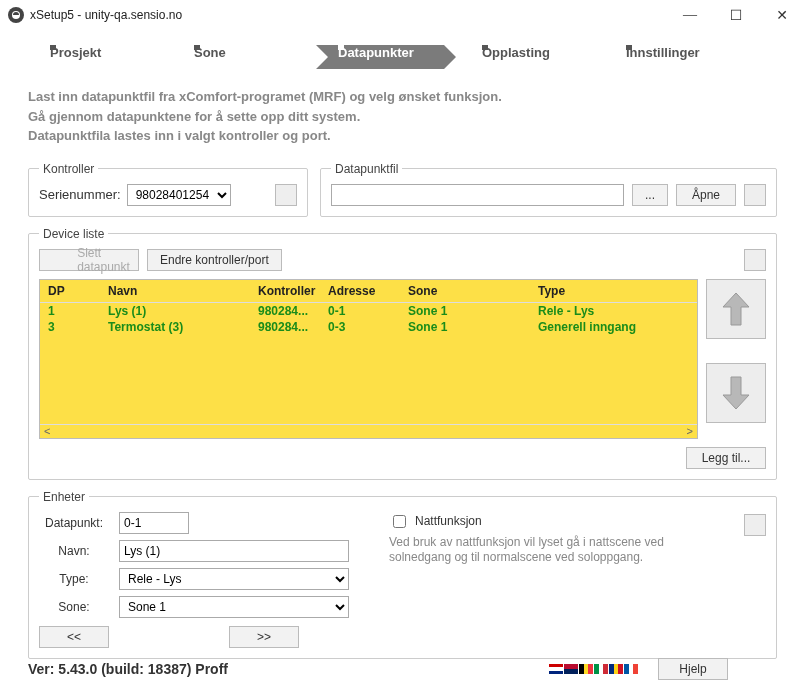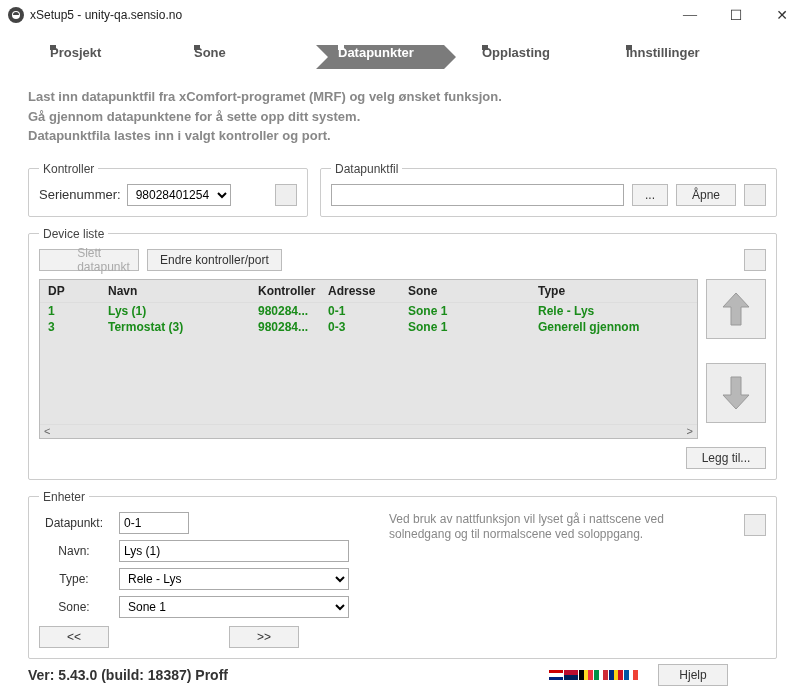--- a/index.html
+++ b/index.html
@@ -33,21 +33,21 @@
   .btn { height:22px; padding:0 12px; border:1px solid #bbb; background:#f2f2f2; font-size:12px; display:inline-flex; align-items:center; justify-content:center; cursor:default; }
   .dpfil-row { display:flex; gap:8px; align-items:center; }
   .dpfil-row input { flex:1; }
 
   .deviceliste { margin-top:10px; }
   .devicetop { display:flex; gap:8px; align-items:center; margin-bottom:8px; }
   .btn.disabled { color:#aaa;padding-left:41px; }
   .arrow-box { width:60px; height:60px; border:1px solid #bbb; background:#ededed; display:flex; align-items:center; justify-content:center; }
   .arrow-box svg { width:30px; height:36px; fill:#b8b8b8; stroke:#999; stroke-width:1; }
   .table-wrap { display:flex; gap:8px; }
-  .table-pane { flex:1; border:1px solid #bbb; background:#e5e5e5; height:160px; display:flex; flex-direction:column; }
+  .table-pane { flex:1; border:1px solid #bbb; background:#fde047; height:160px; display:flex; flex-direction:column; }
   .table-head { display:flex; border-bottom:1px solid #ddd; font-weight:bold; font-size:12px; padding:4px 8px; color:#222; }
   .col-dp { width:60px; }
   .col-navn { width:150px; }
   .col-ktrl { width:70px; }
   .col-adr { width:80px; }
   .col-sone { width:130px; }
   .col-type { flex:1; }
   .table-body { flex:1; overflow:hidden; }
   .table-row { display:flex; padding:1px 8px; font-size:12px; color:#1a8c1a; font-weight:bold; }
   .table-scroll { height:14px; border-top:1px solid #ddd; display:flex; align-items:center; padding:0 4px; font-size:11px; color:#666; justify-content:space-between; }
@@ -59,21 +59,21 @@
   .form-row { display:flex; align-items:center; margin-bottom:6px; gap:10px; }
   .form-row label { width:70px; font-size:12px;text-align:center; }
   .form-row input, .form-row select { width:230px; }
   .form-row input.short { width:70px; }
   .natt { font-size:12px; color:#333; display:flex; align-items:center; gap:6px; margin-bottom:4px;}
   .natt-desc { font-size:12px; color:#888; line-height:1.3; max-width:300px; }
   .enheter-inner { display:flex; gap:40px; }
   .nav-btns { display:flex; gap:120px; margin-top:8px; }
   .nav-btns .btn { width:70px; }
 
-  .footer { display:flex; align-items:center; padding:0 28px; position:absolute; bottom:1px; width:756px; }
+  .footer { display:flex; align-items:center; padding:0 28px; position:absolute; bottom:7px; width:756px; }
   .ver { font-weight:bold; font-size:14px; }
   .flags { margin-left:auto; display:flex; gap:1px; margin-right:20px; }
   .flag { width:14px; height:10px; display:inline-block; }
   .hjelp { width:70px; }
 
 </style>
 </head>
 <body>
 
 <div class="titlebar">
@@ -168,21 +168,21 @@
             <div class="col-adr">0-1</div>
             <div class="col-sone">Sone 1</div>
             <div class="col-type">Rele - Lys</div>
           </div>
           <div class="table-row">
             <div class="col-dp">3</div>
             <div class="col-navn">Termostat (3)</div>
             <div class="col-ktrl">980284...</div>
             <div class="col-adr">0-3</div>
             <div class="col-sone">Sone 1</div>
-            <div class="col-type">Generell gjennom</div>
+            <div class="col-type">Generell inngang</div>
           </div>
         </div>
         <div class="table-scroll">
           <span>&lt;</span>
             <span>&gt;</span>
         </div>
       </div>
       <div class="arrows">
         <div class="arrow-box">
           <svg viewBox="0 0 30 36">
@@ -222,20 +222,24 @@
         <div class="form-row">
           <label>Sone:</label>
           <select><option>Sone 1</option></select>
         </div>
         <div class="nav-btns">
           <span class="btn">&lt;&lt;</span>
           <span class="btn">&gt;&gt;</span>
         </div>
       </div>
       <div>
+        <div class="natt">
+          <input type="checkbox" style="">
+          <span>Nattfunksjon</span>
+        </div>
         <div class="natt-desc">Ved bruk av nattfunksjon vil lyset gå i nattscene ved solnedgang og til normalscene ved soloppgang.</div>
       </div>
     </div>
   </fieldset>
 
 </div>
 
 <div class="footer">
   <span class="ver">Ver: 5.43.0 (build: 18387) Proff</span>
   <div class="flags">

